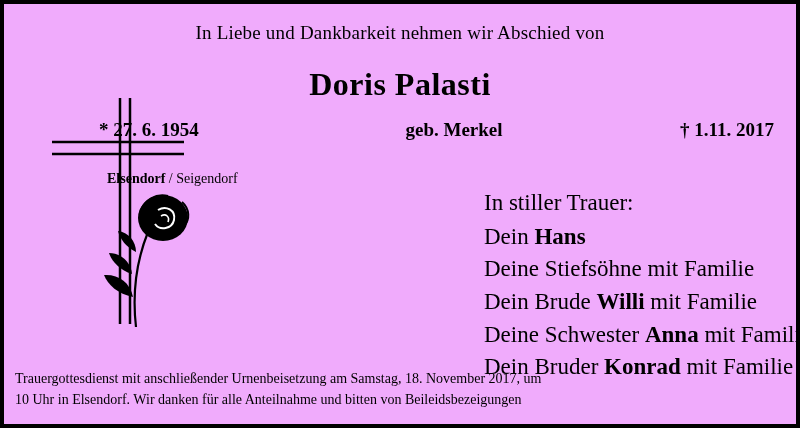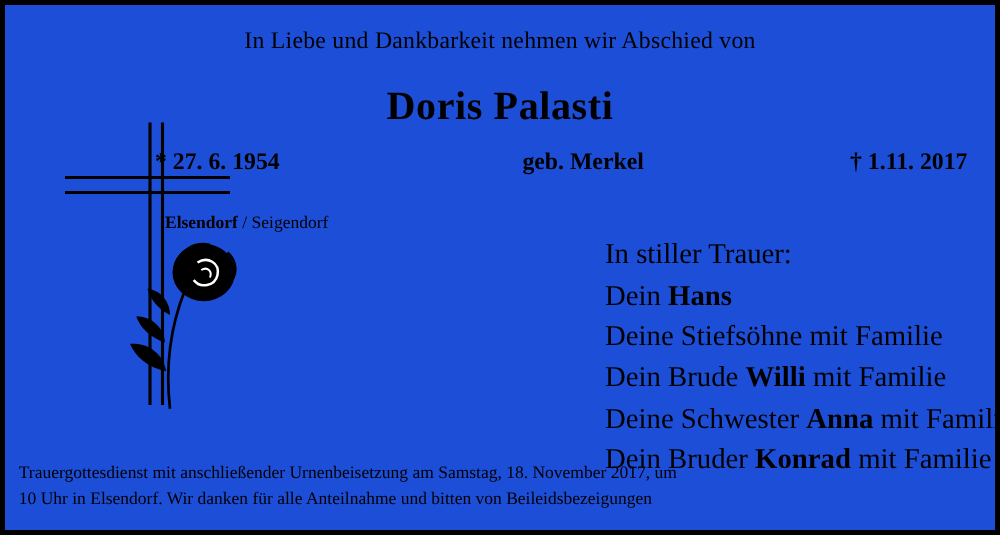--- a/index.html
+++ b/index.html
@@ -13,21 +13,21 @@
     font-family: "Liberation Serif", serif;
     color: #000000;
     overflow: hidden;
   }
   .obituary {
     position: relative;
     box-sizing: border-box;
     width: 800px;
     height: 428px;
     border: 4px solid #000000;
-    background: #1d4ed8;
+    background: #f0abfc;
     padding: 0;
   }
   .headline {
     text-align: center;
     font-size: 19px;
     margin-top: 18px;
     letter-spacing: 0.2px;
   }
   .name {
     text-align: center;
@@ -39,21 +39,21 @@
   .cross-area {
     position: absolute;
     left: 28px;
     top: 88px;
     width: 170px;
     height: 250px;
   }
   .body-grid {
     position: relative;
     margin-top: 16px;
-    padding-left: 120px;
+    padding-left: 95px;
     padding-right: 22px;
   }
   .dates-row {
     display: flex;
     align-items: baseline;
     font-size: 19px;
     font-weight: bold;
   }
   .dates-row .born {
     width: 175px;

